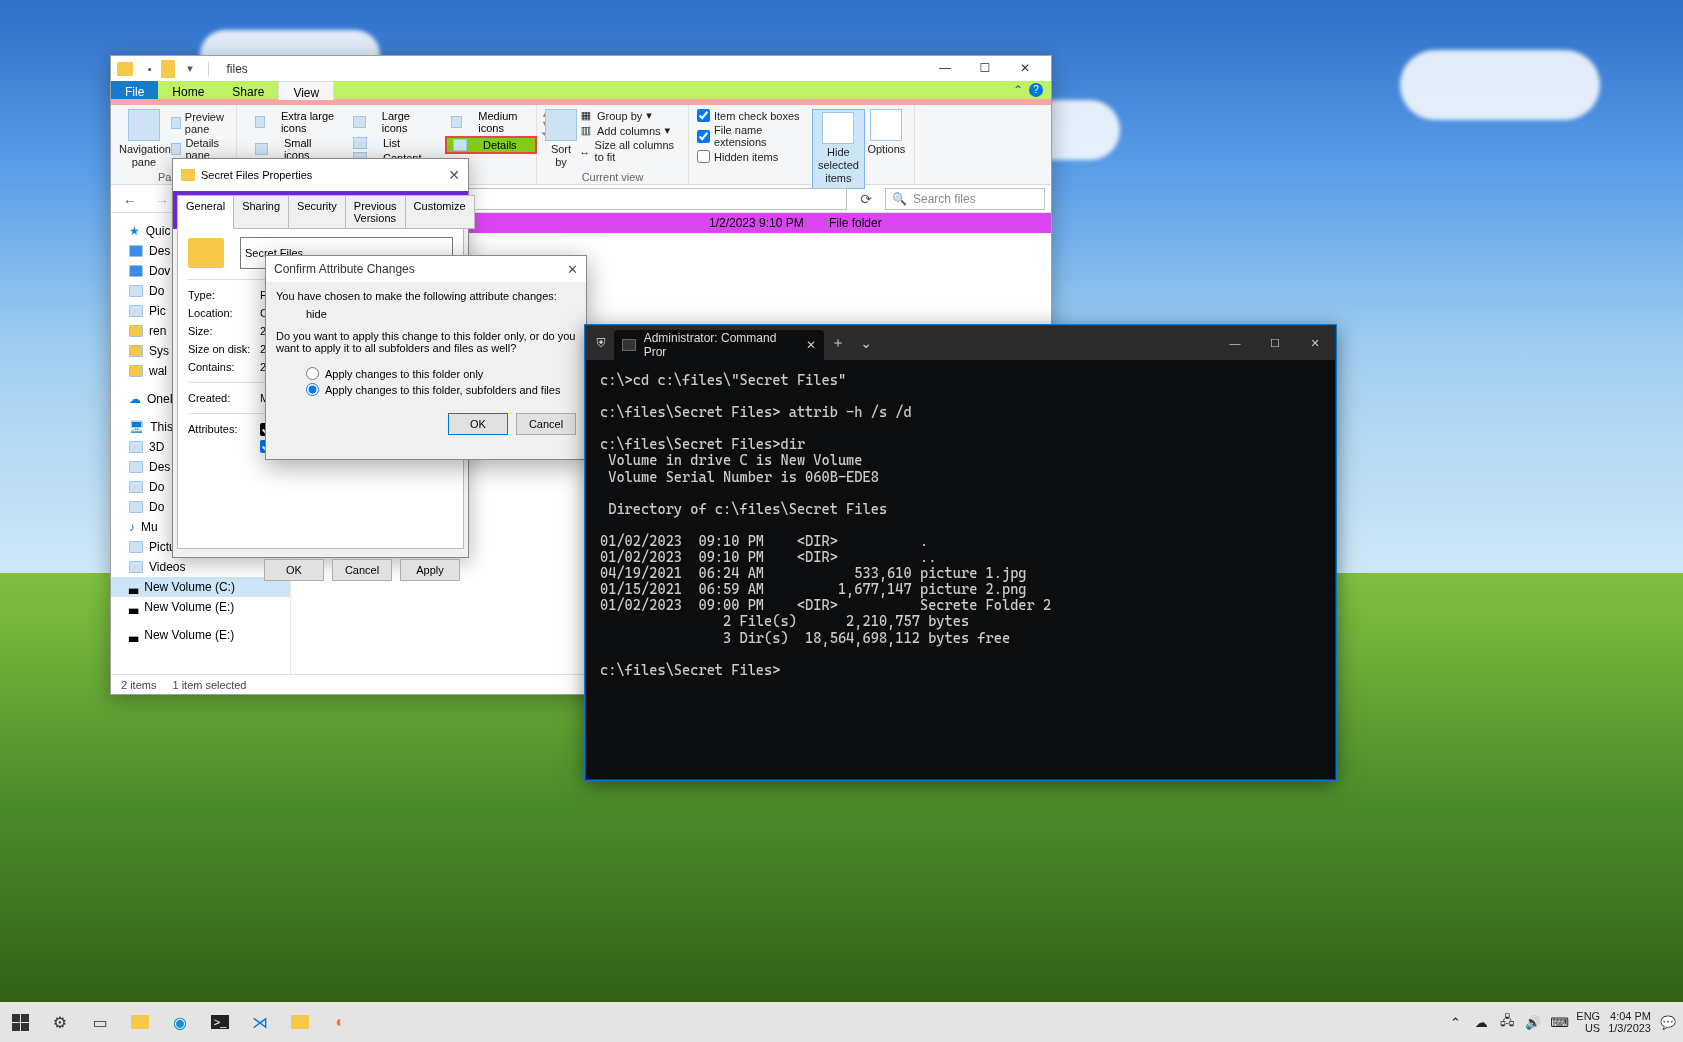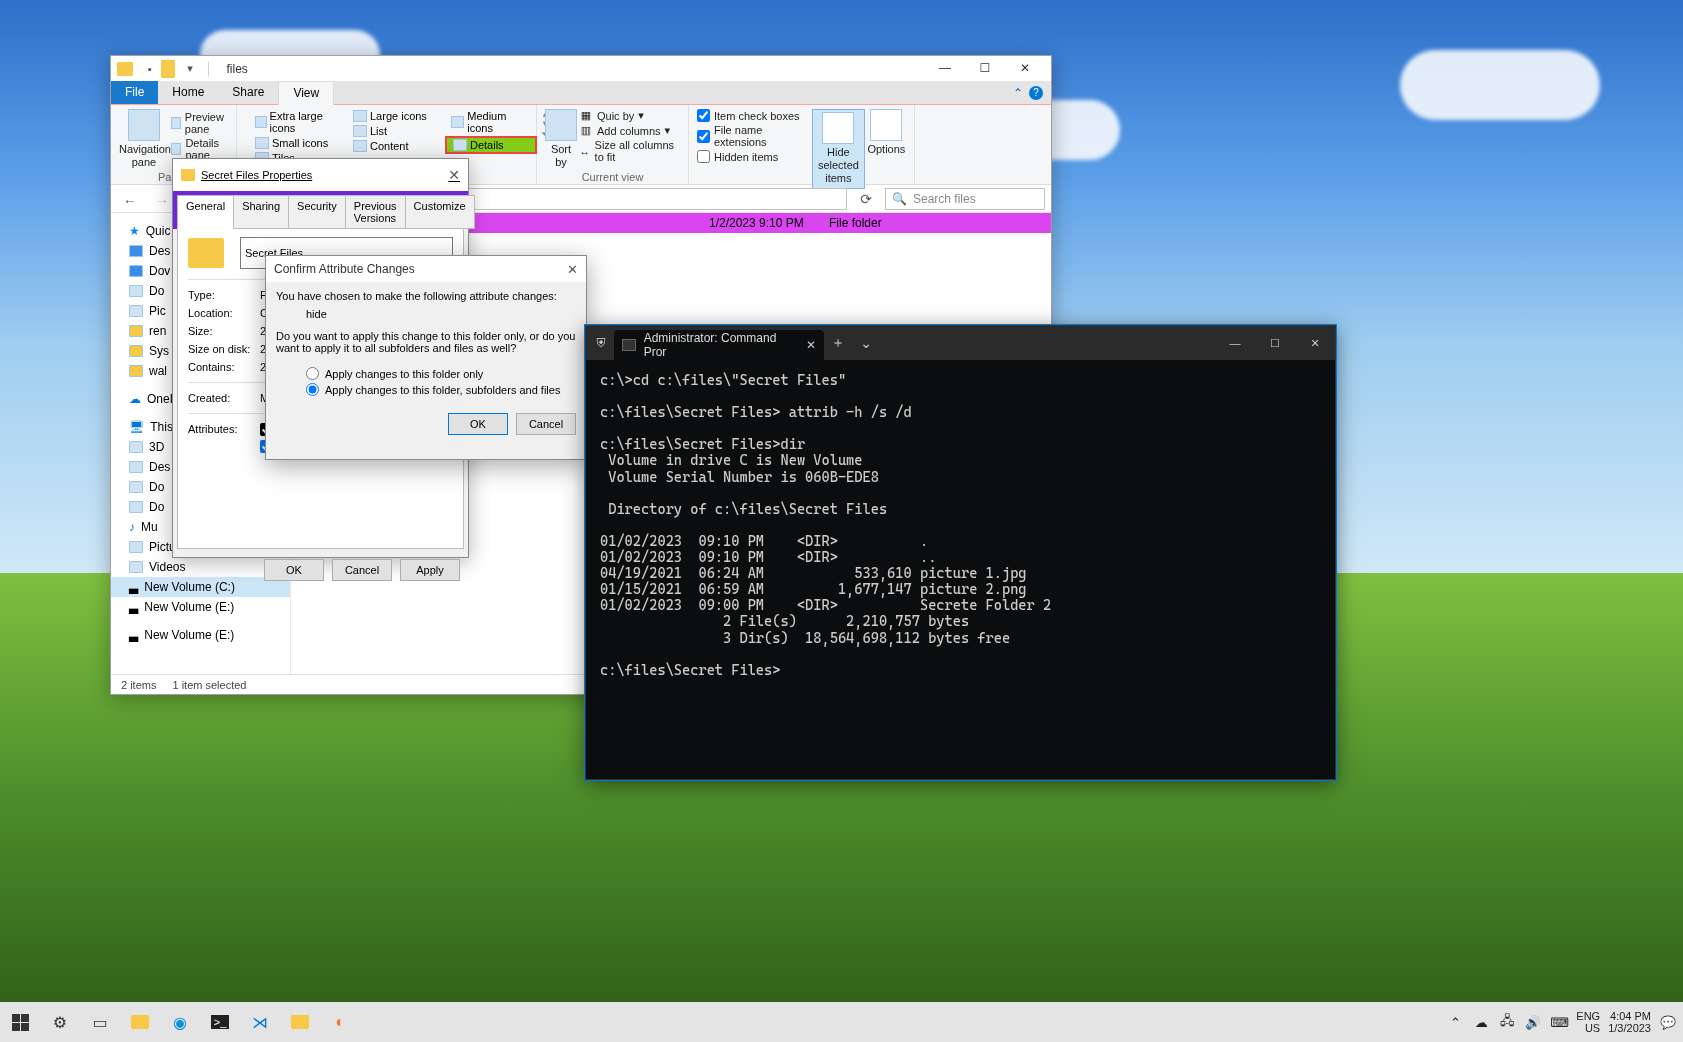--- a/index.html
+++ b/index.html
@@ -14,33 +14,33 @@
 
 
 .explorer { position:absolute; left:110px; top:55px; width:942px; height:640px; background:#fff; border:1px solid #a0a0a0; box-shadow:0 4px 20px rgba(0,0,0,0.3); }
 .exp-title { height:25px; background:#fff; display:flex; align-items:center; padding:0 6px; font-size:12px; }
 .exp-title .folder-ico { width:16px; height:14px; background:#f7c948; border-radius:1px; margin-right:4px; position:relative; }
 .exp-title .qat { display:flex; gap:2px; margin-left:4px; }
 .exp-title .qat span { width:18px; height:18px; display:inline-flex; align-items:center; justify-content:center; font-size:11px; color:#555; }
 .exp-title .tname { margin-left:8px; color:#333; }
 .exp-title .win-ctrl { margin-left:auto; display:flex; }
 .exp-title .win-ctrl div { width:40px; height:25px; text-align:center; line-height:25px; font-size:12px; color:#333; }
-.exp-tabs { height:24px; background:#e5e5e5; border-bottom:1px solid #fca5a5; display:flex; font-size:12px; }
+.exp-tabs { height:24px; background:#bef264; border-bottom:6px solid #fca5a5; display:flex; font-size:12px; }
 .exp-tabs .ftab { padding:4px 14px; cursor:default; }
 .exp-tabs .file-tab { background:#1979ca; color:#fff; }
 .exp-tabs .active { background:#f5f6f7; border-top:1px solid #dadbdc; border-left:1px solid #dadbdc; border-right:1px solid #dadbdc; margin-bottom:-1px; }
 .exp-tabs .caret-help { margin-left:auto; display:flex; align-items:center; gap:6px; padding-right:8px; color:#0066cc; }
 .ribbon { height:80px; background:#f5f6f7; border-bottom:1px solid #dadbdc; display:flex; font-size:11px; }
 .rgroup { border-right:1px solid #e1e1e1; padding:4px 8px 2px 8px; display:flex; flex-direction:column; }
 .rgroup .body { flex:1; display:flex; gap:2px; align-items:flex-start; }
 .rgroup .lbl { text-align:center; color:#666; font-size:11px; padding-top:2px; }
 .rbtn-lg { width:50px; text-align:center; font-size:11px; line-height:1.2; color:#222; }
 .rbtn-lg .ico { width:32px; height:32px; margin:0 auto 2px; background:#cfe2f3; border:1px solid #9fc5e8; }
 .layout-list { display:flex; flex-direction:column; gap:1px; margin-left:4px; }
-.layout-list .li { display:flex; align-items:center; gap:3px; padding:1px 6px; width:92px; font-size:11px; }
+.layout-list .li { display:flex; align-items:center; gap:16px; padding:1px 6px; width:92px; font-size:11px; }
 .layout-list .li.sel { background:#84cc16; border:2px solid #ef4444; }
 .layout-list .li .sq { width:14px; height:12px; background:#cfe2f3; border:1px solid #9fc5e8; }
 .chk-col { display:flex; flex-direction:column; gap:2px; }
 .chk-col label { display:flex; align-items:center; gap:4px; font-size:11px; color:#222; }
 .chk-col input { width:13px; height:13px; }
 .addr-row { height:28px; display:flex; align-items:center; padding:0 6px; gap:6px; border-bottom:1px solid #e1e1e1; }
 .nav-btn { width:26px; height:22px; border:none; background:none; color:#555; font-size:14px; }
 .addr-box { flex:1; height:22px; border:1px solid #c0c0c0; background:#fff; }
 .search-box { width:160px; height:22px; border:1px solid #c0c0c0; display:flex; align-items:center; padding:0 6px; font-size:12px; color:#888; gap:6px; }
 .exp-body { position:absolute; top:157px; left:0; right:0; bottom:20px; display:flex; }
@@ -51,21 +51,21 @@
 .filelist { flex:1; font-size:12px; }
 .filelist .cols { display:flex; border-bottom:1px solid #e5e5e5; color:#444; }
 .filelist .cols div { padding:4px 8px; }
 .filelist .row { display:flex; }
 .filelist .row div { padding:3px 8px; }
 .filelist .row.sel { background:#d946ef; }
 .status-bar { position:absolute; left:0; right:0; bottom:0; height:20px; font-size:11px; color:#444; display:flex; align-items:center; gap:16px; padding:0 10px; border-top:1px solid #e1e1e1; }
 
 
 .props { position:absolute; left:172px; top:158px; width:297px; height:400px; background:#f0f0f0; border:1px solid #888; box-shadow:0 4px 20px rgba(0,0,0,0.3); font-size:11px; }
-.props .titlebar { height:26px; background:#fff; display:flex; align-items:center; padding:16px 8px;text-decoration:underline; }
+.props .titlebar { height:26px; background:#fff; display:flex; align-items:center; padding:16px 8px; }
 .props .titlebar .i { width:14px; height:12px; background:#f7c948; margin-right:6px; }
 .props .titlebar .x { margin-left:auto; font-size:14px; color:#555; }
 .props .tabs { display:flex; padding:4px 4px 0 4px; gap:0; font-size:11px; background:#6d28d9; }
 .props .tabs .t { padding:4px 8px; border:1px solid #bbb; background:#f0f0f0; margin-right:-1px; cursor:default; }
 .props .tabs .t.a { background:#fff; border-bottom:1px solid #fff; position:relative; z-index:1; }
 .props .pane { background:#fff; margin:0 4px 4px 4px; border:1px solid #bbb; border-top:none; height:320px; padding:8px 10px; }
 .props .iconrow { display:flex; align-items:center; gap:16px; margin-bottom:10px; }
 .props .iconrow .big { width:36px; height:30px; background:#f7c948; border-radius:2px; }
 .props .iconrow input { flex:1; height:32px; border:1px solid #7a7a7a; padding:0 4px; font-size:11px; }
 .props .kv { display:flex; gap:8px; padding:3px 0; }
@@ -216,21 +216,21 @@
     </div>
 
     <div class="rgroup" style="width:152px">
       <div class="body">
         <div class="rbtn-lg" style="width:36px">
           <div class="ico"></div>
           <span style="white-space:pre-line">Sort
 by</span>
         </div>
         <div class="chk-col" style="margin-top:0">
-          <label><span style="width:14px;display:inline-block;text-align:center">▦</span><span>Quic by</span> ▾</label>
+          <label><span style="width:14px;display:inline-block;text-align:center">▦</span><span>Group by</span> ▾</label>
           <label><span style="width:14px;display:inline-block;text-align:center">▥</span><span>Add columns</span> ▾</label>
           <label>
               <span style="width:14px;display:inline-block;text-align:center">↔</span>
               <span>Size all columns to fit</span>
             </label>
         </div>
       </div>
       <div class="lbl">Current view</div>
     </div>
 

